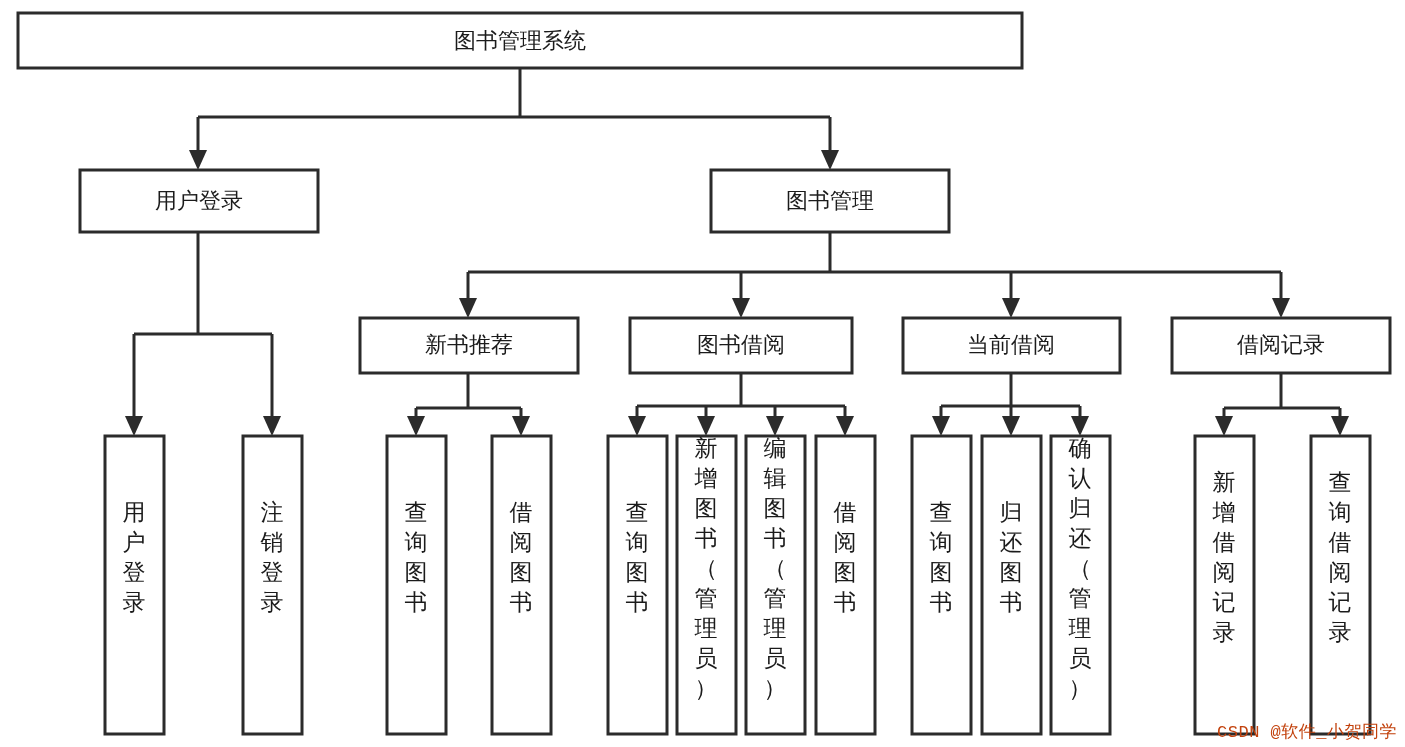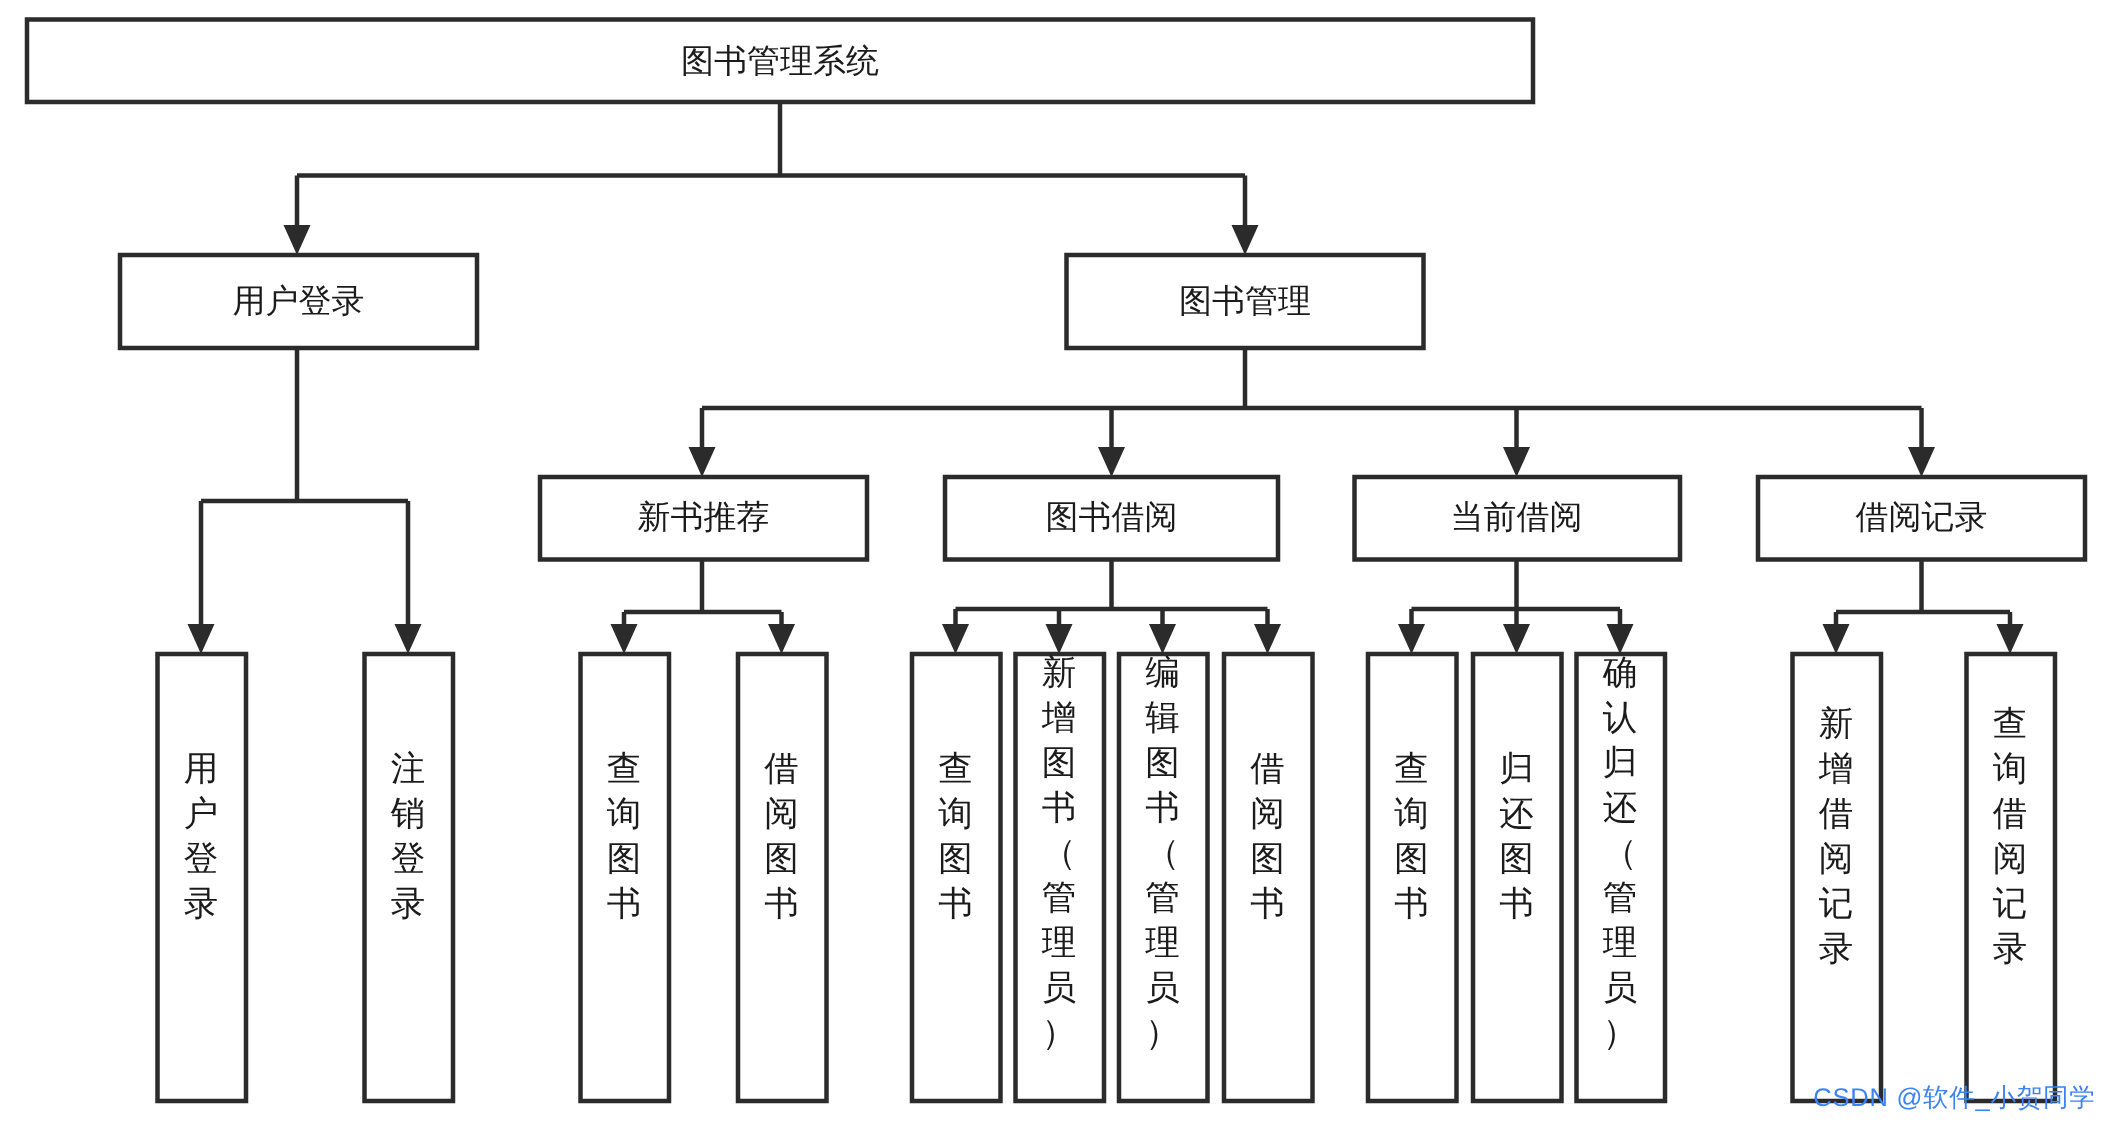--- a/index.html
+++ b/index.html
@@ -51,23 +51,23 @@
   .vert-label {
     font-family: "Liberation Sans", "DejaVu Sans", sans-serif;
     font-size: 23px;
     fill: #1b1b1b;
     text-anchor: middle;
   }
   .watermark {
     position: absolute;
     right: 8px;
     bottom: 4px;
-    font-family: Liberation Sans, sans-serif;
+    font-family: Liberation Mono, monospace;
     font-size: 17px;
-    color: #3b82f6;
+    color: #c2410c;
     letter-spacing: 0.5px;
     white-space: nowrap;
     pointer-events: none;
   }
 </style>
 </head>
 <body>
 
 <div id="diagram-root">
 

